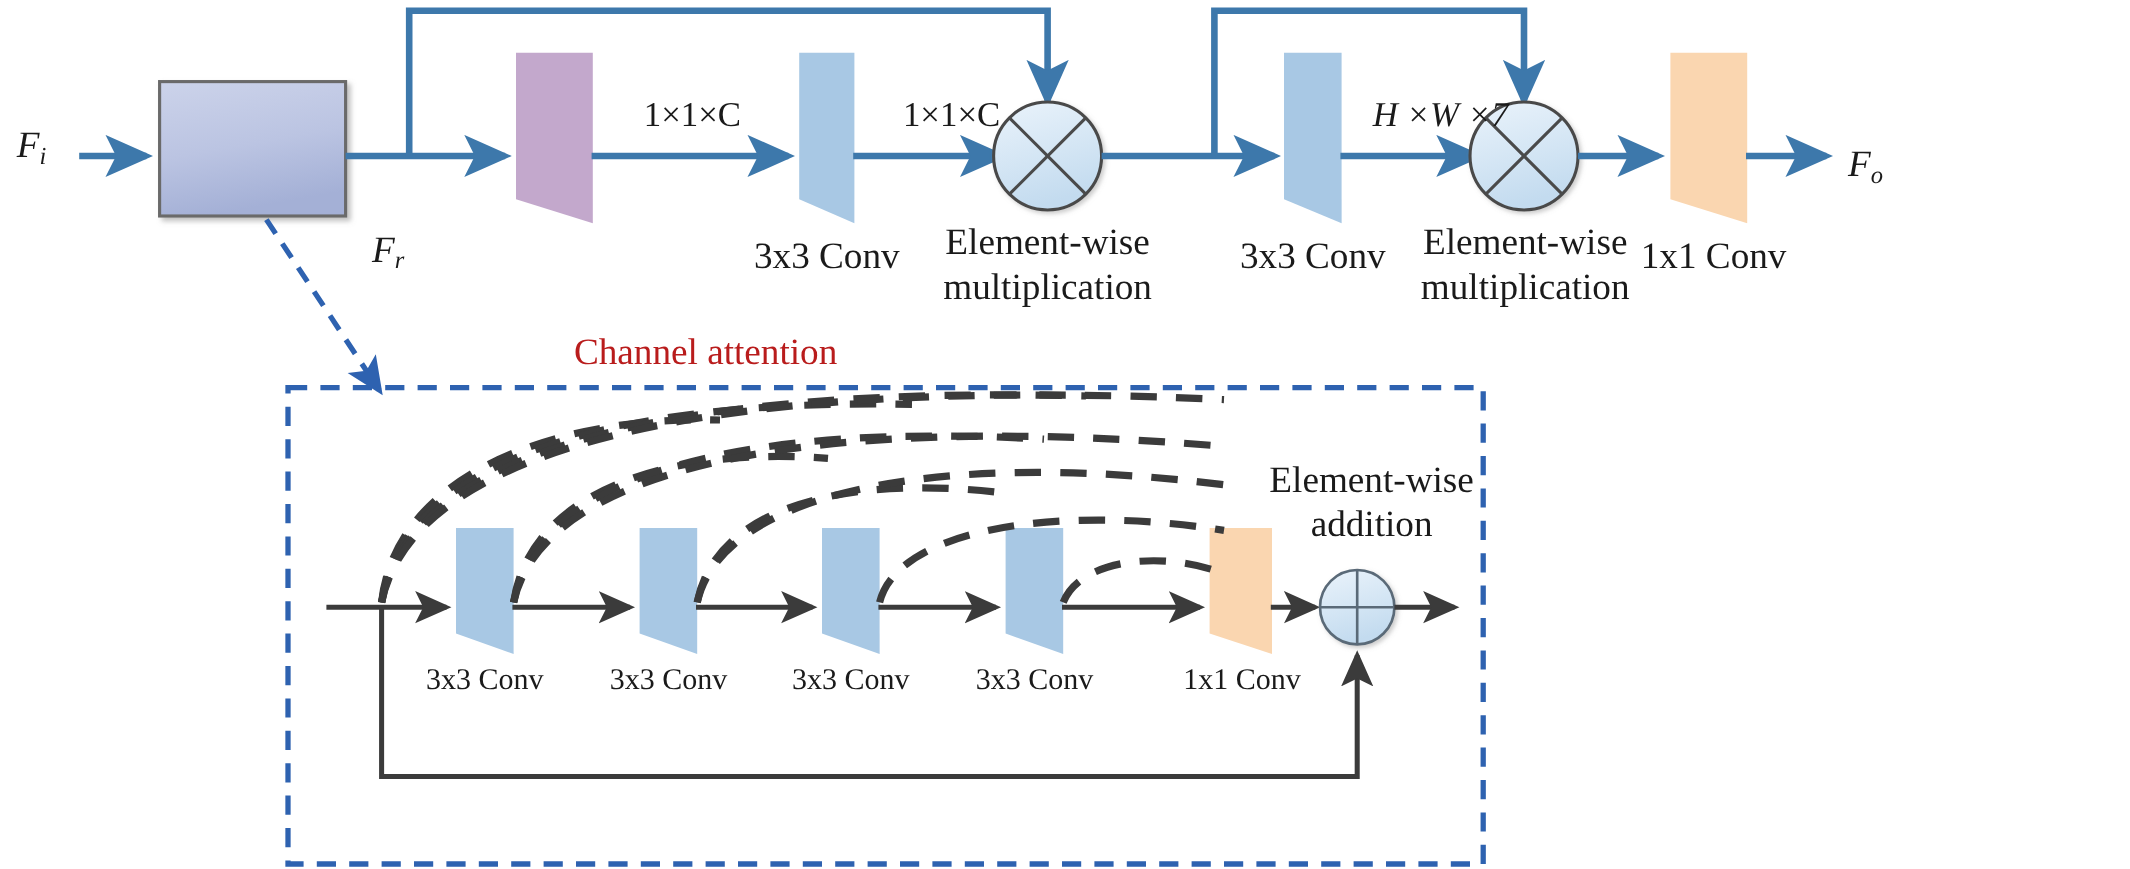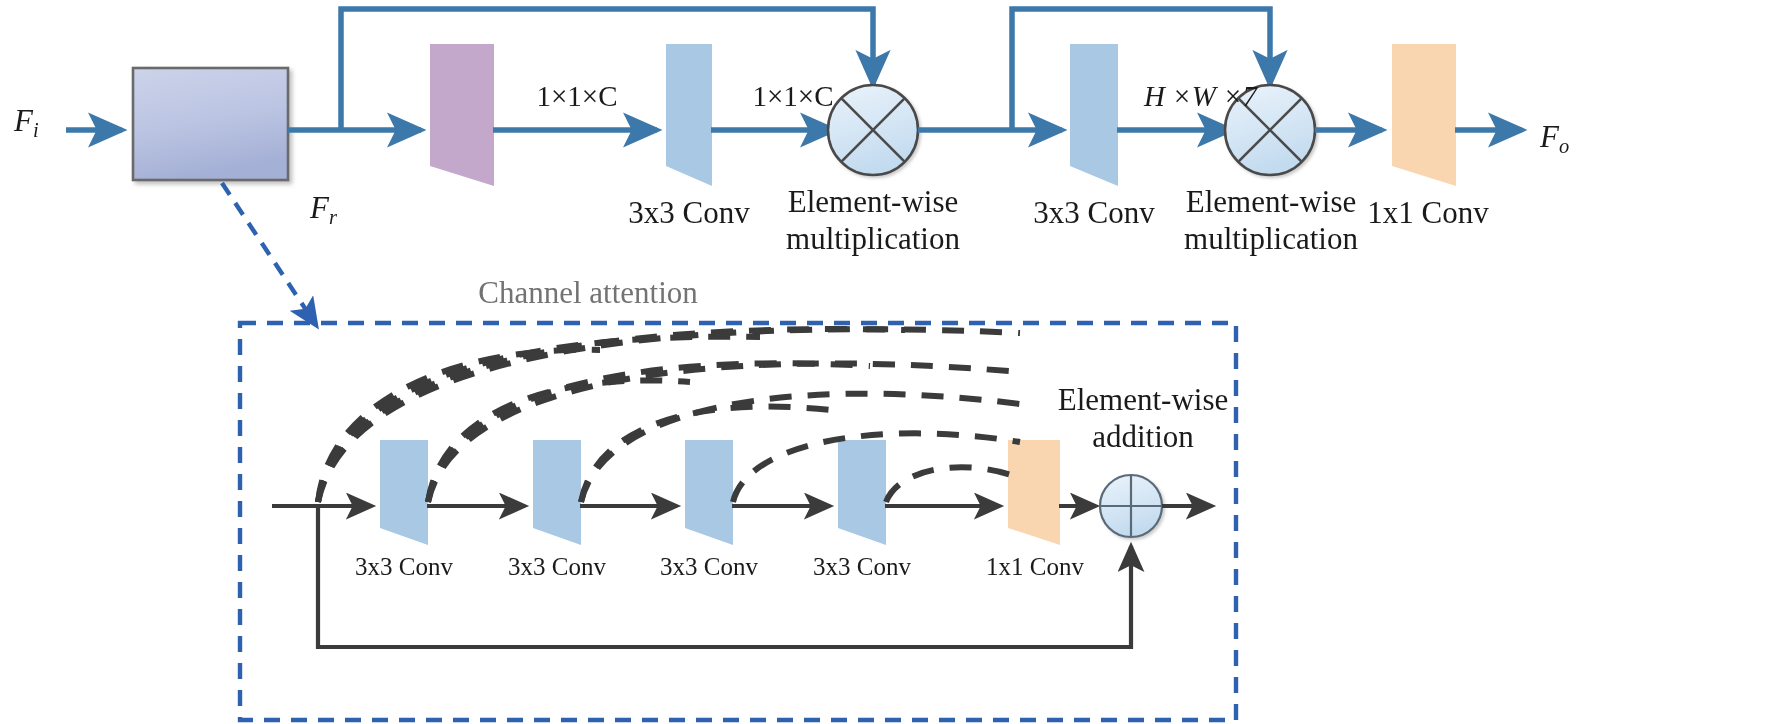--- a/index.html
+++ b/index.html
@@ -26,21 +26,21 @@
   .lbl {
     position: absolute;
     font-family: "Liberation Serif", serif;
     color: #1a1a1a;
     white-space: nowrap;
     line-height: 1.12;
     text-align: center;
   }
   .lbl.math { font-style: italic; }
   .lbl.attn {
-    color: #737373;
+    color: #b91c1c;
     font-size: 31px;
   }
   .lbl.big { font-size: 31px; }
   .lbl.mid { font-size: 29px; }
   .lbl.small { font-size: 25px; }
   .lbl.two { line-height: 1.18; }
   .sub { font-size: 0.66em; font-style: italic; vertical-align: -0.28em; }
   .upr { font-style: italic; }
 </style>
 </head>

